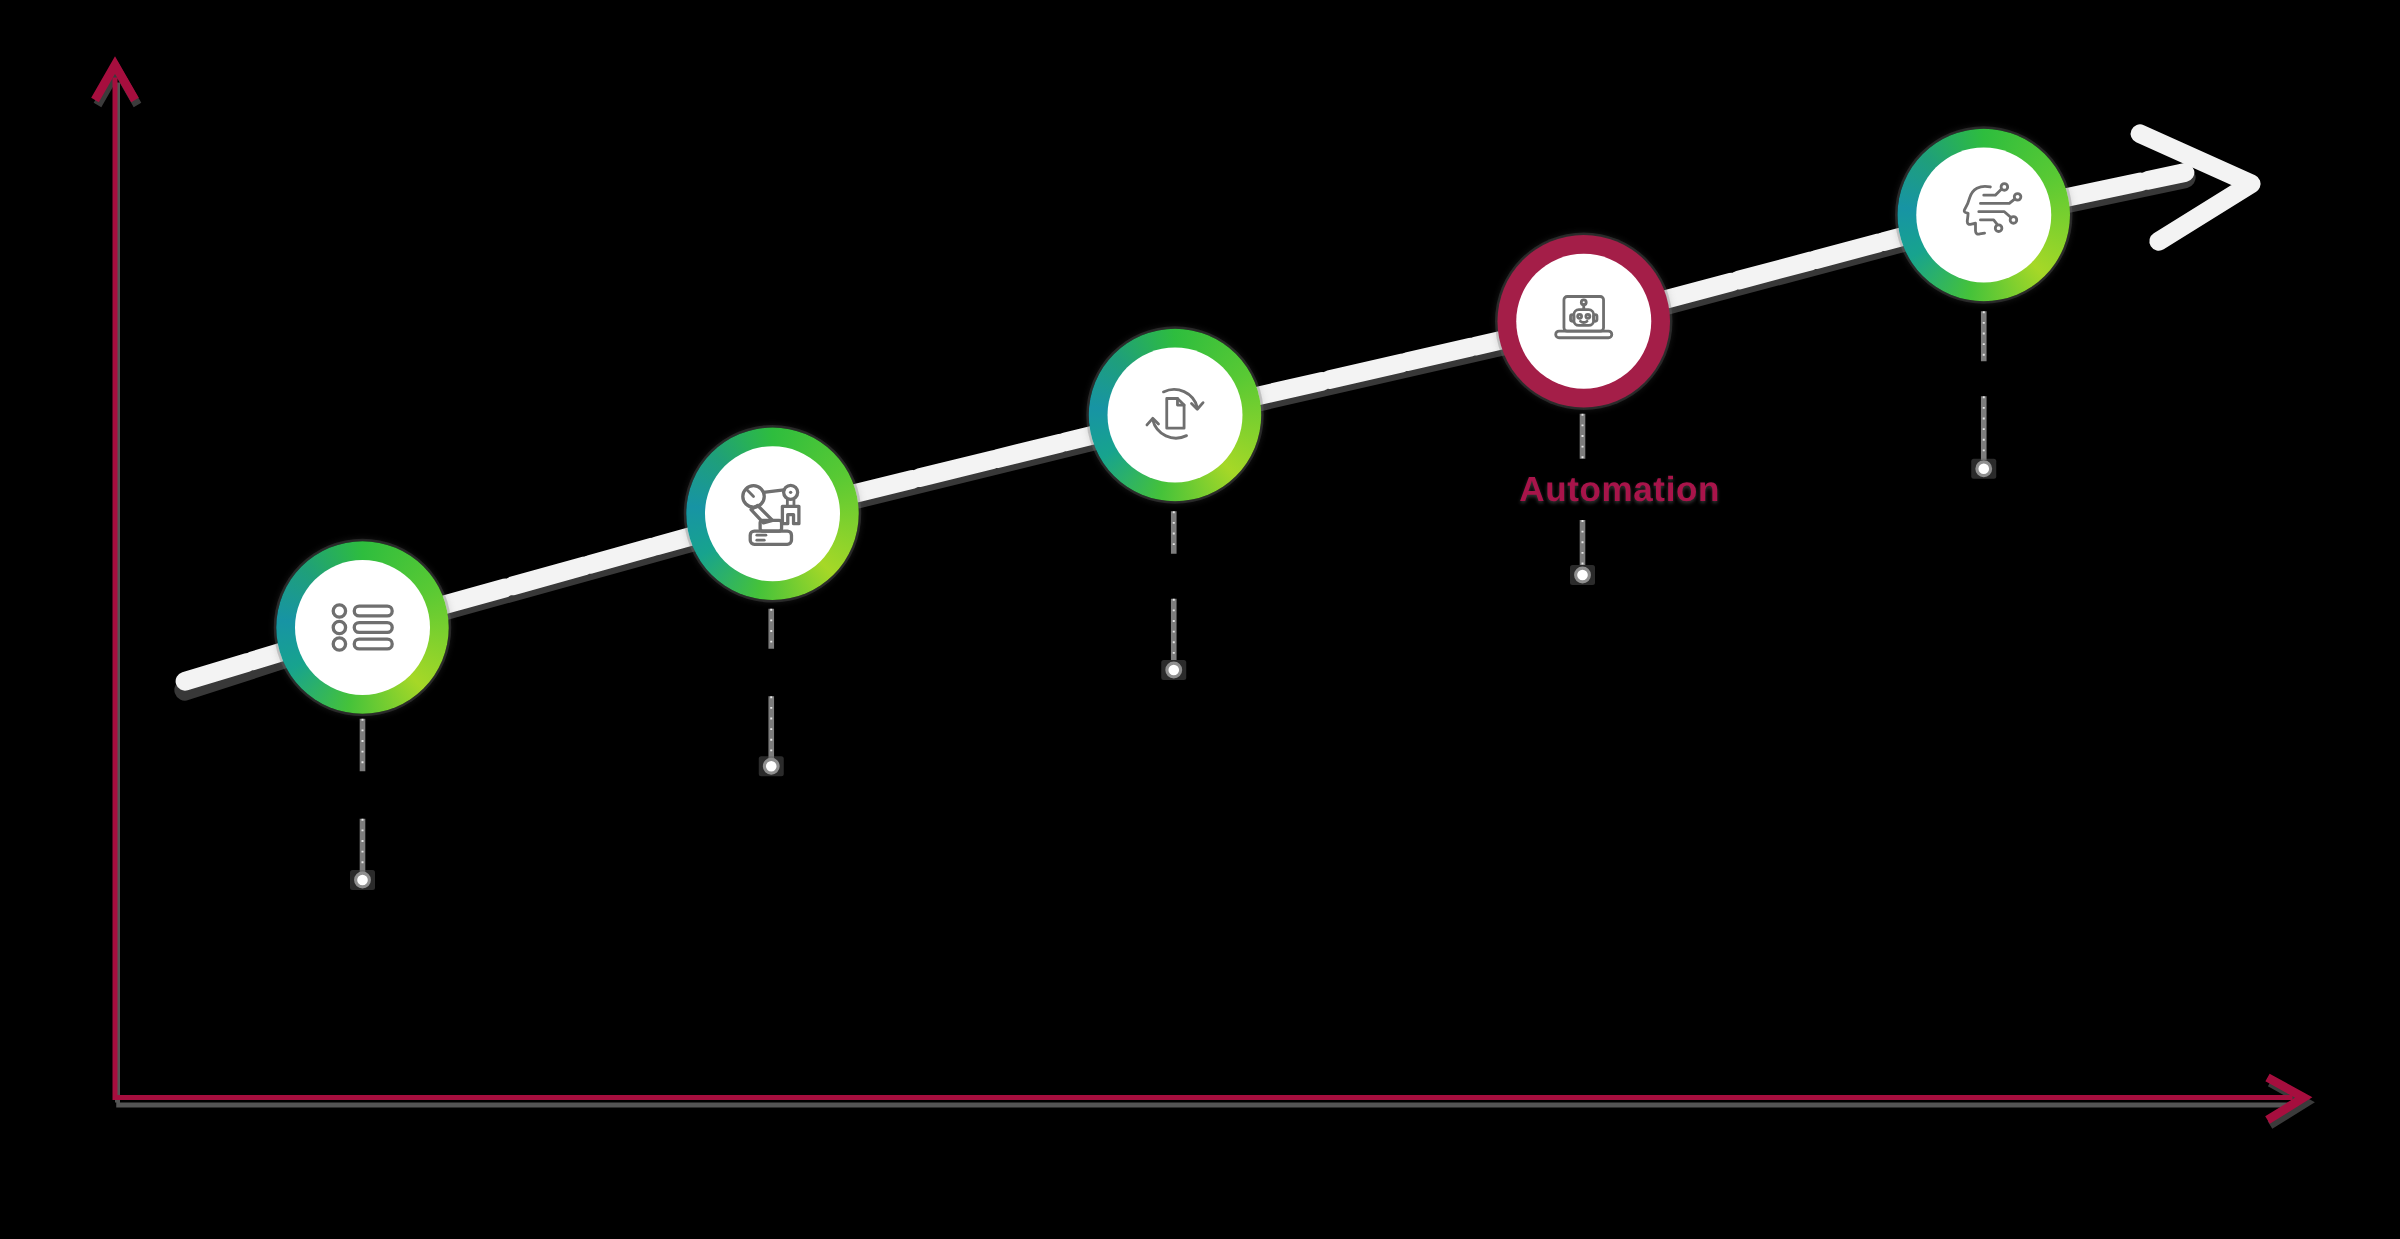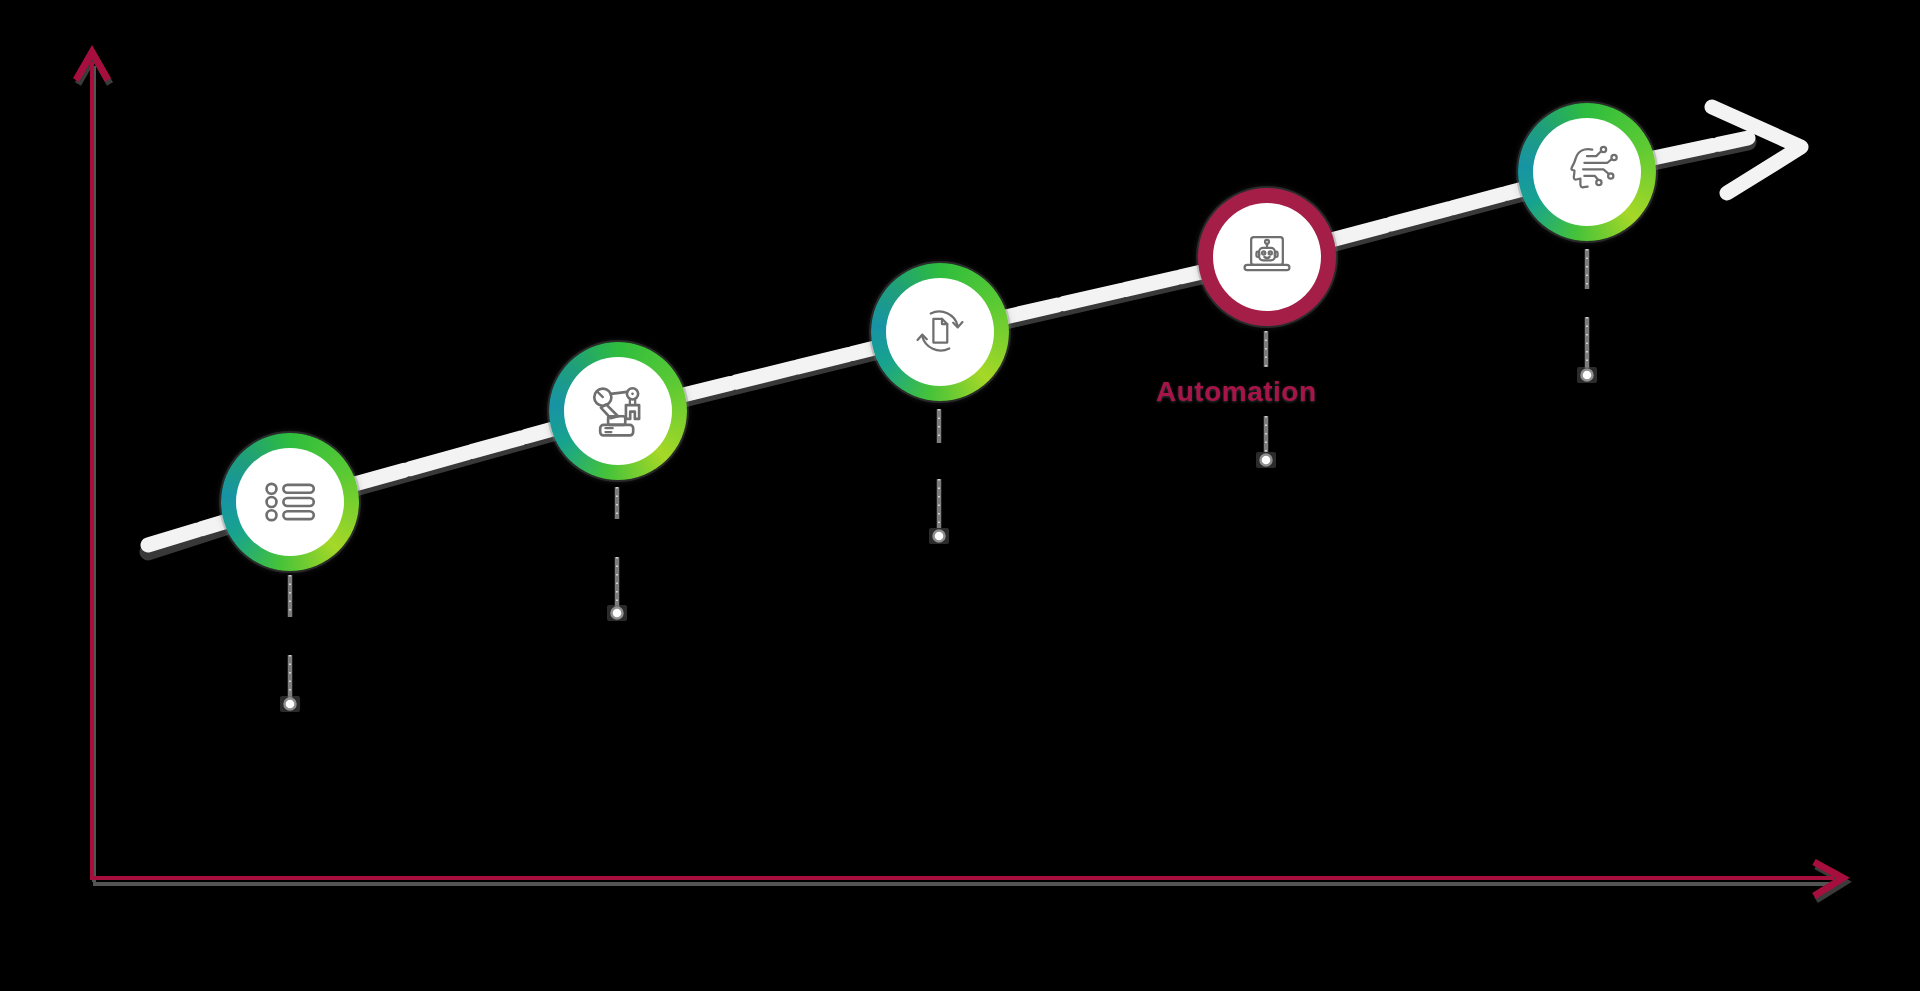--- a/index.html
+++ b/index.html
@@ -20,21 +20,21 @@
   .ring.crimson{background:#A41E48;}
   .inner{
     position:absolute;inset:15px;background:#ffffff;border-radius:50%;
     display:flex;align-items:center;justify-content:center;
   }
   .inner svg{width:66px;height:66px;}
   .icon-stroke{fill:none;stroke:#6f6f6f;stroke-width:4;stroke-linecap:round;stroke-linejoin:round;}
   .icon-thin{fill:none;stroke:#6f6f6f;stroke-width:3.4;stroke-linecap:round;stroke-linejoin:round;}
   
   .auto-label{
-    position:absolute;left:1156px;top:376px;width:220px;text-align:left;
+    position:absolute;left:1156px;top:376px;width:220px;text-align:right;
     color:#A8144A;font-size:28px;font-weight:bold;letter-spacing:.5px;
     text-shadow:0 1px 3px rgba(75,75,75,.75);
   }
 </style>
 </head>
 <body>
 
 <div class="stage">
 
   <svg class="layer" width="1920" height="991" viewBox="0 0 1920 991">

